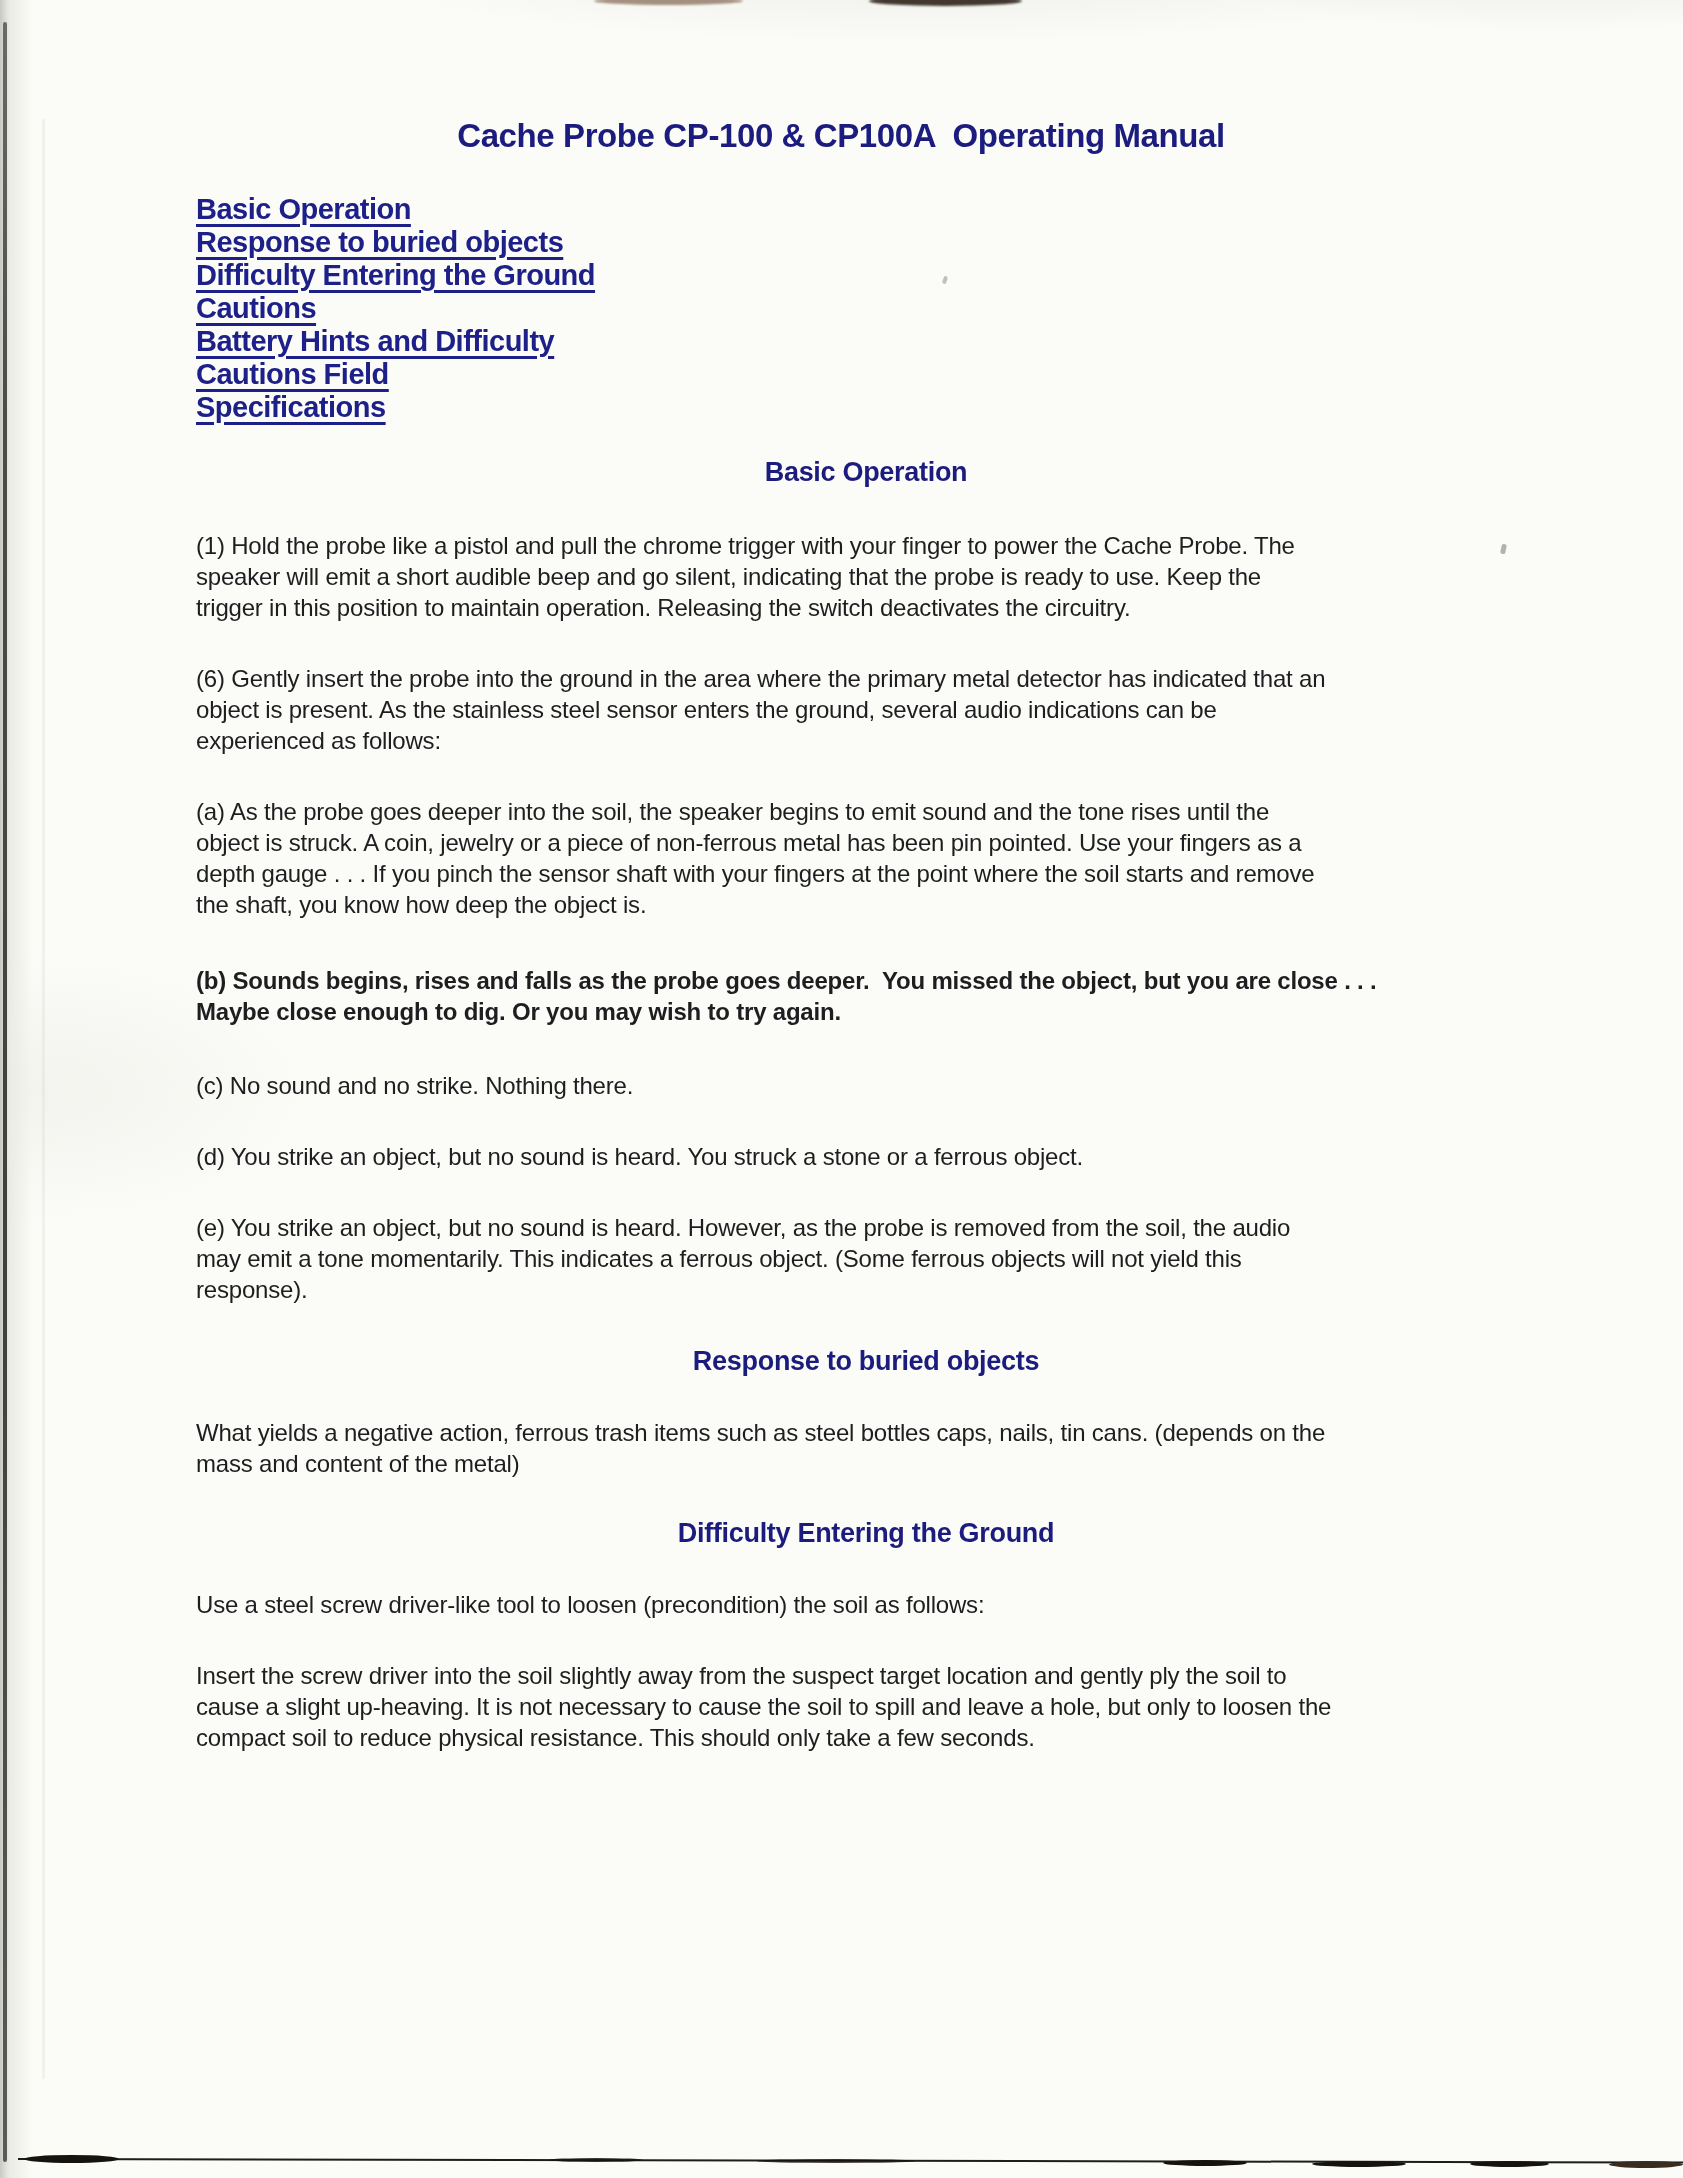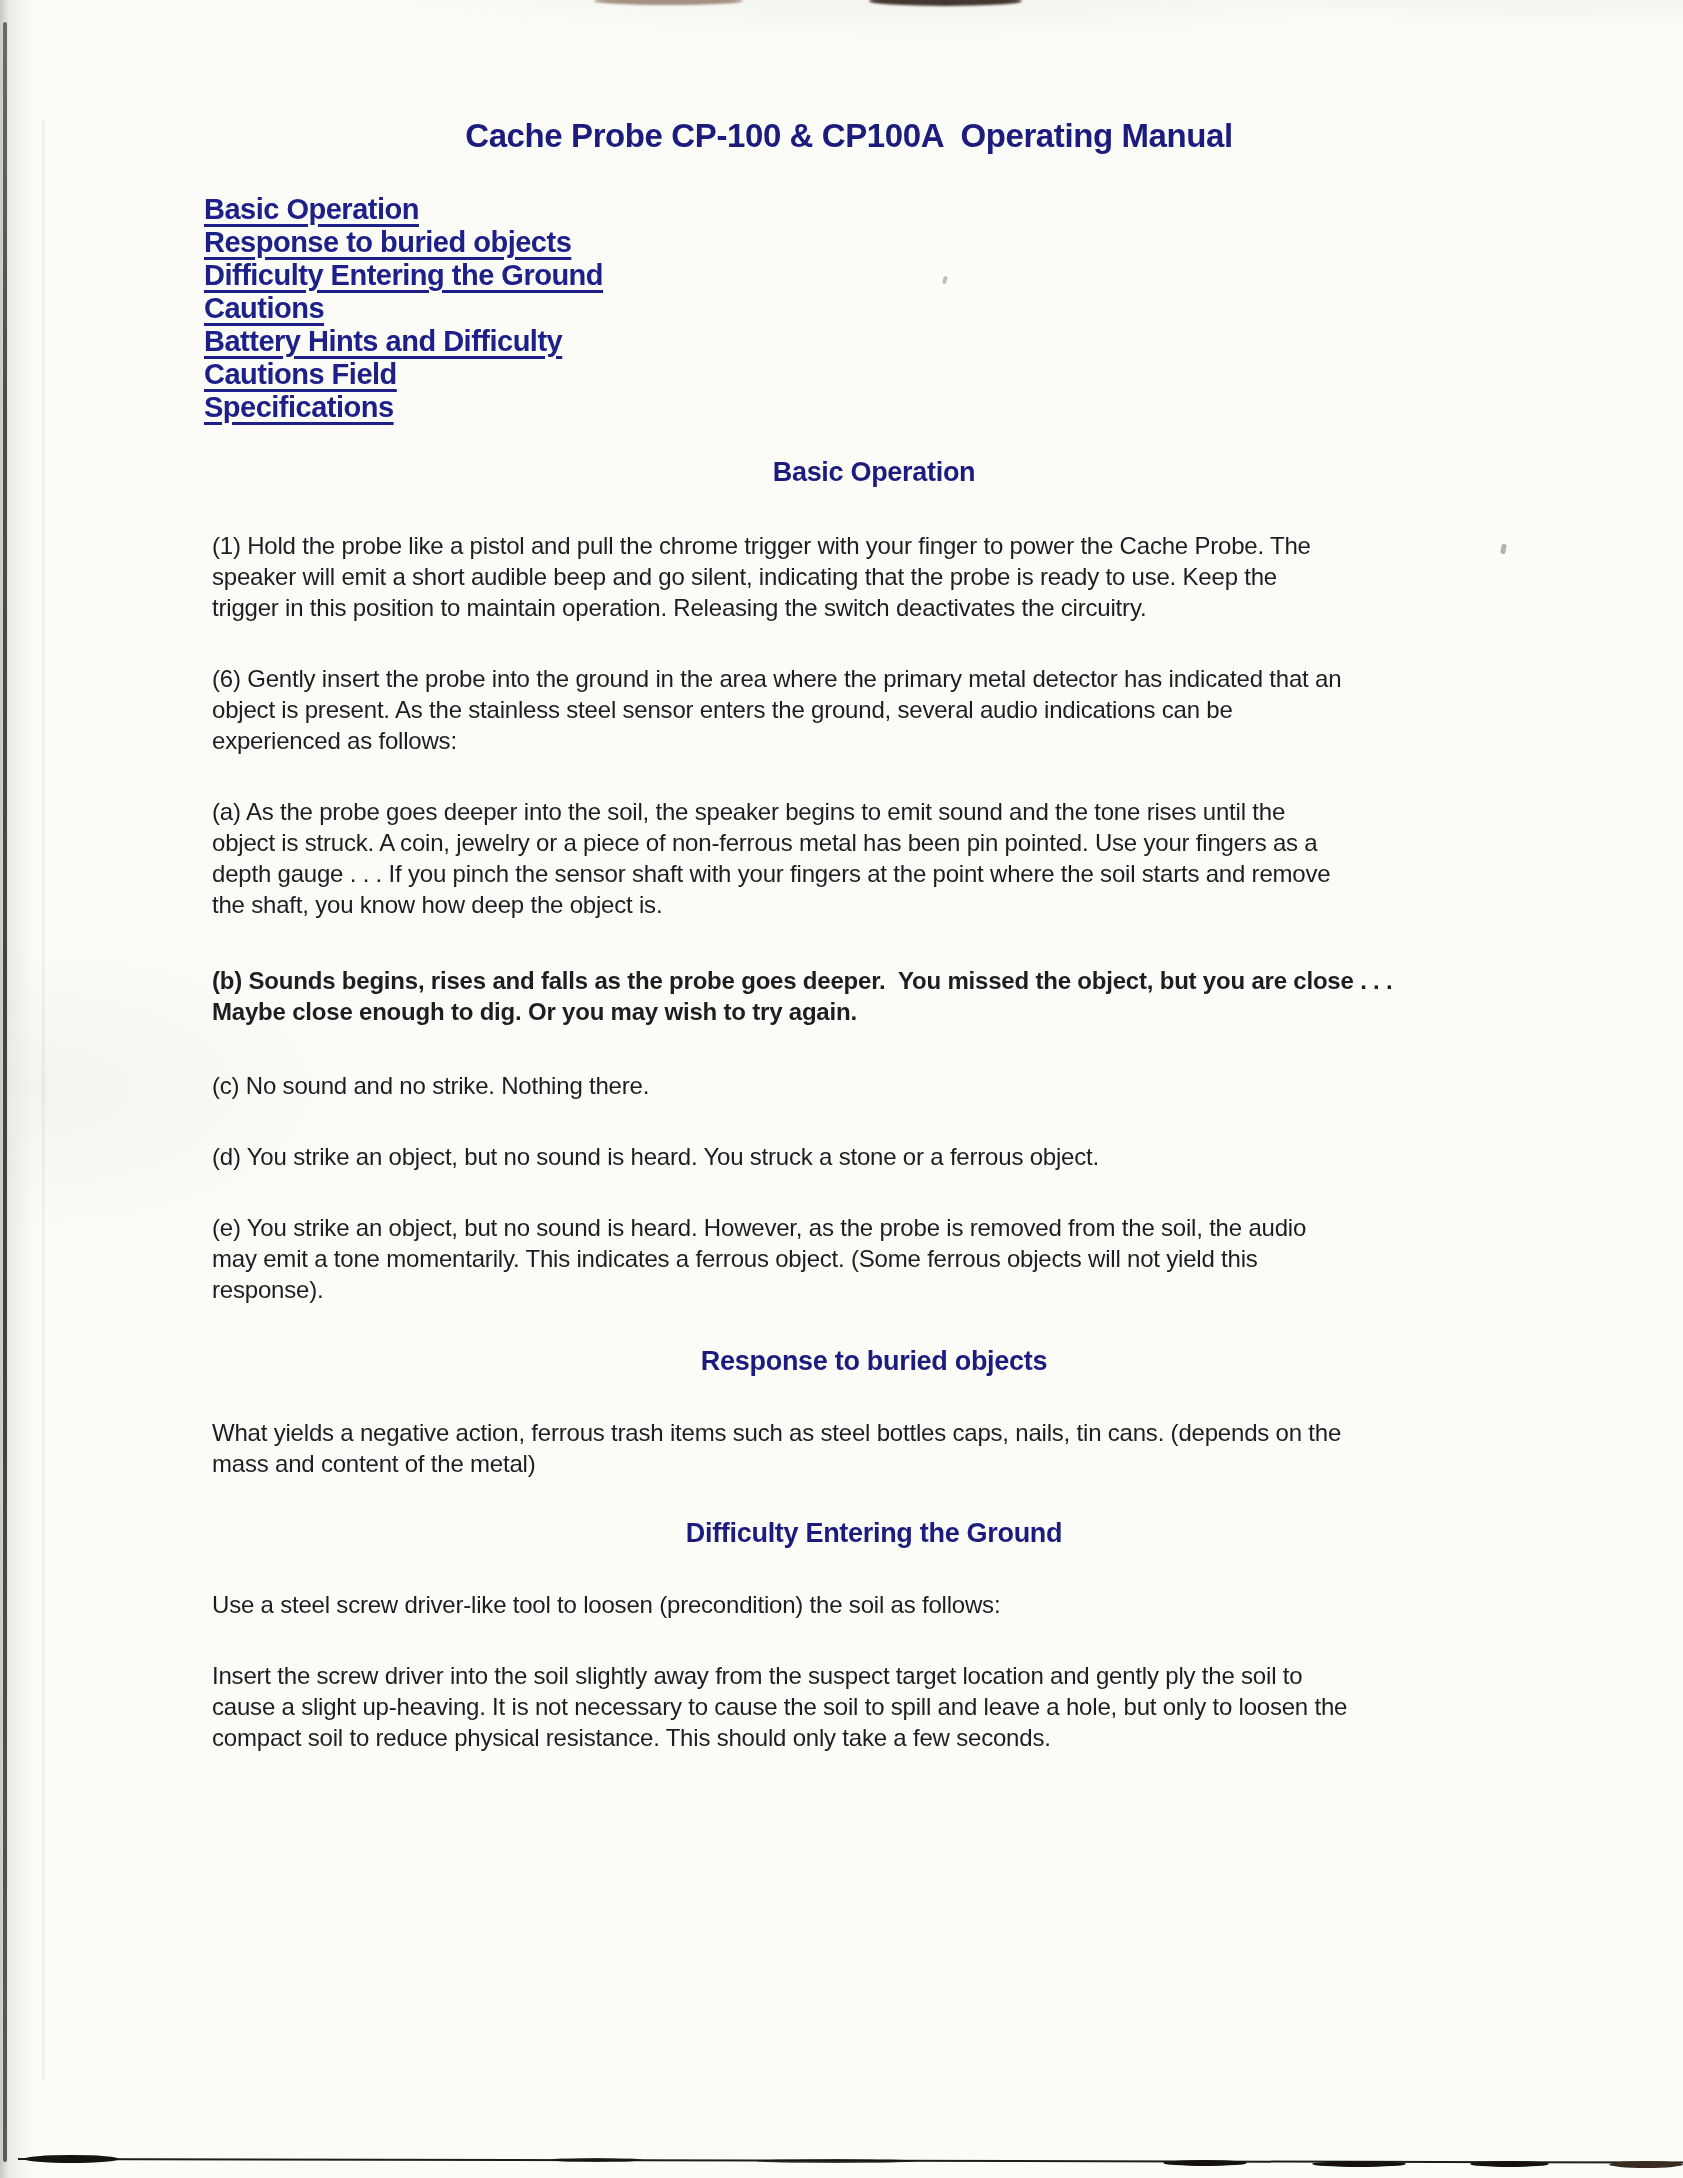--- a/index.html
+++ b/index.html
@@ -43,41 +43,41 @@
   .blob.b6 { left:1470px;top:2161px; width:79px;  height:6px; }
   .blob.b7 { left:1609px;top:2161px; width:74px;  height:7px; background:#3a2d20; }
   .smudge { position:absolute; border-radius:50%; filter:blur(1px); }
   .smudge.s1 { left:594px; top:-3px; width:149px; height:8px; background:#7a5a44; opacity:.65; }
   .smudge.s2 { left:869px; top:-4px; width:153px; height:10px; background:#30241c; opacity:.9; }
   .speck { position:absolute; background:#6a6a74; opacity:.5; border-radius:2px; }
   .speck.k1 { left:1501px; top:544px; width:5px; height:10px; transform:rotate(12deg); }
   .speck.k2 { left:943px;  top:276px; width:4px; height:8px;  transform:rotate(18deg); opacity:.4; }
 
   
-  .doc { position:absolute; left:204px; top:0; width:1340px; }
+  .doc { position:absolute; left:196px; top:0; width:1340px; }
   .title {
     margin:117px 0 0 0; text-align:center; transform:translateX(-25px);
     font-size:33px; font-weight:bold; letter-spacing:-0.4px;
     color:#1b1c7e; white-space:pre-wrap;
   }
   .toc { margin:38px 0 0 0; }
   .toc a {
     display:table; color:#1d2088; font-size:29px; font-weight:bold;
     letter-spacing:-0.5px; line-height:33px; text-decoration:underline;
     text-decoration-thickness:3px; text-underline-offset:5px; cursor:pointer;
   }
   h2.sec {
     margin:0; text-align:center; font-size:27px; font-weight:bold;
     letter-spacing:-0.3px; color:#1b1c7e; line-height:32px;
   }
   h2.h-basic      { margin-top:32px; }
   h2.h-response   { margin-top:40px; }
   h2.h-difficulty { margin-top:38px; }
   p.body {
-    margin:8px; font-size:24px; line-height:31px; letter-spacing:-0.2px;
+    margin:0; font-size:24px; line-height:31px; letter-spacing:-0.2px;
     color:#1e1e20; white-space:pre-wrap;
   }
   p.p1  { margin-top:42px; }
   p.p2  { margin-top:40px; }
   p.pa  { margin-top:40px; }
   p.pb  { margin-top:45px;font-weight:bold; }
   p.pc  { margin-top:43px; }
   p.pd  { margin-top:40px; }
   p.pe  { margin-top:40px; }
   p.rp1 { margin-top:40px; }

